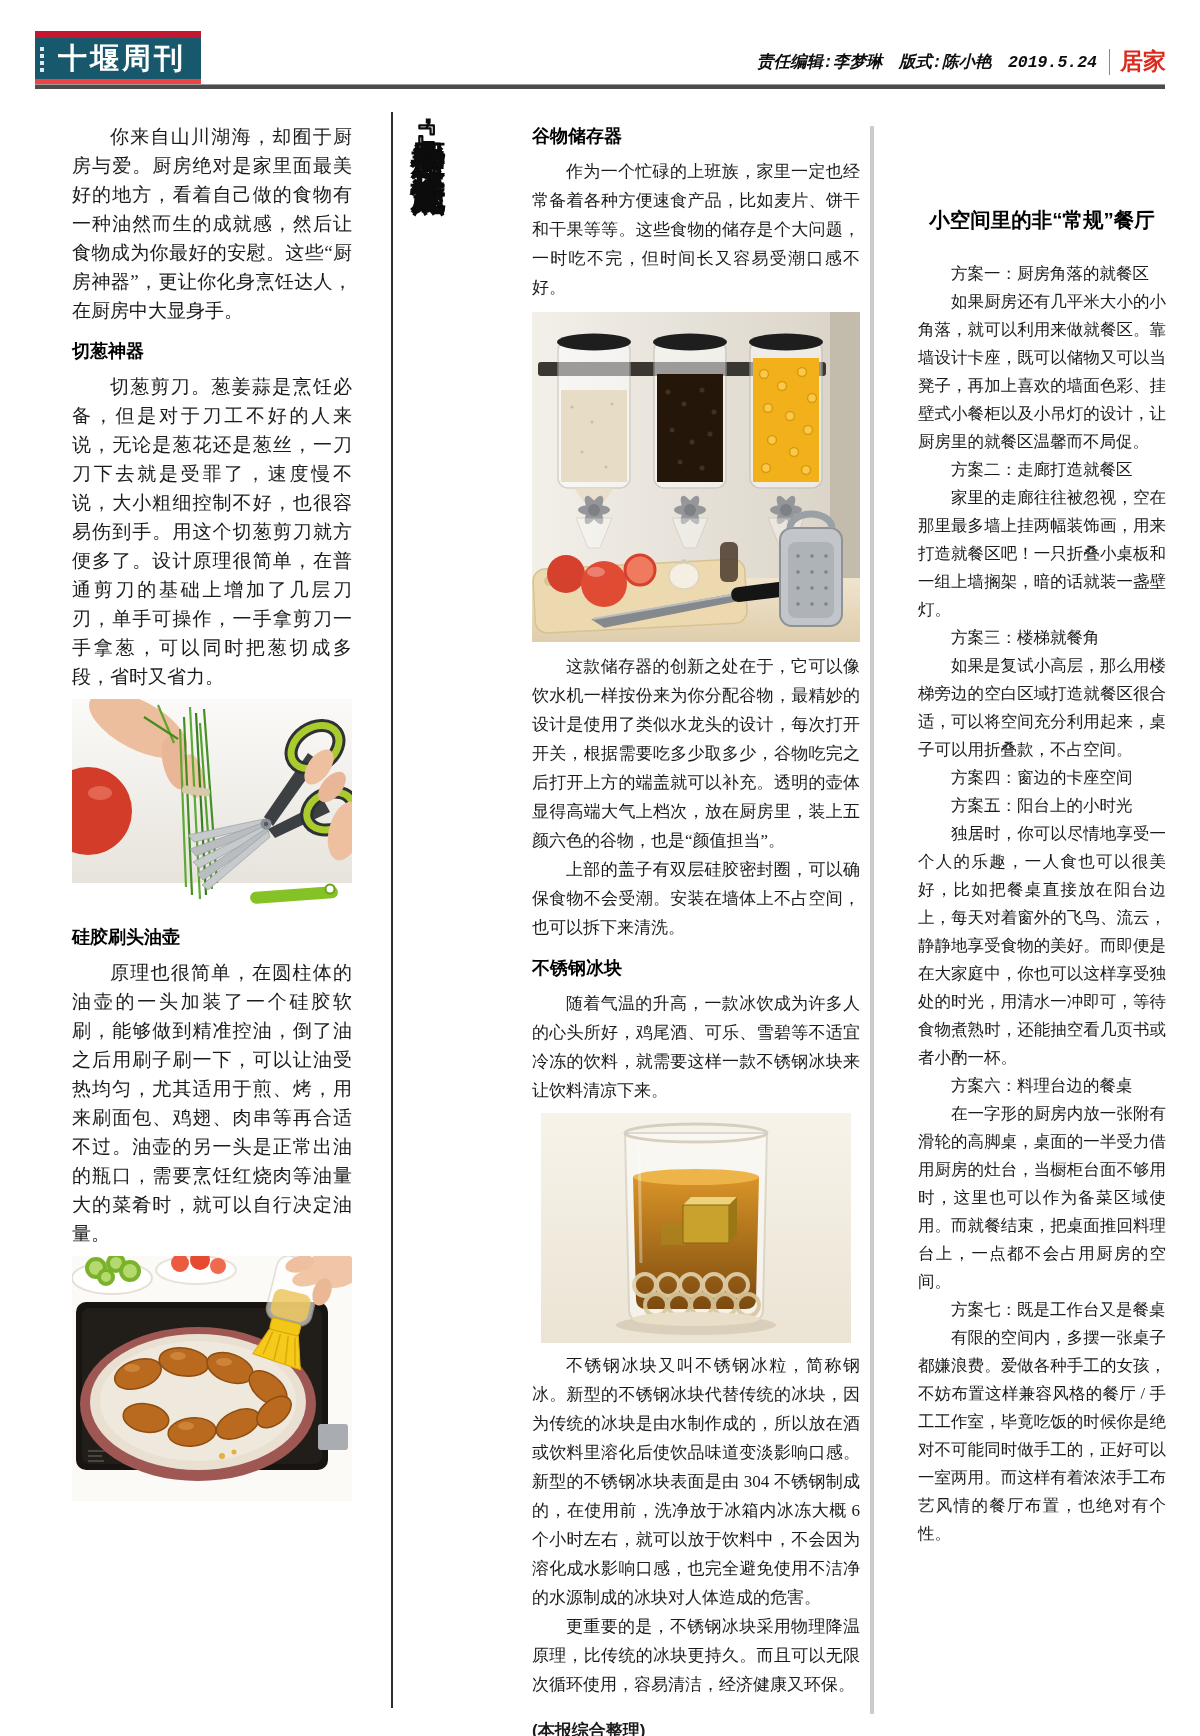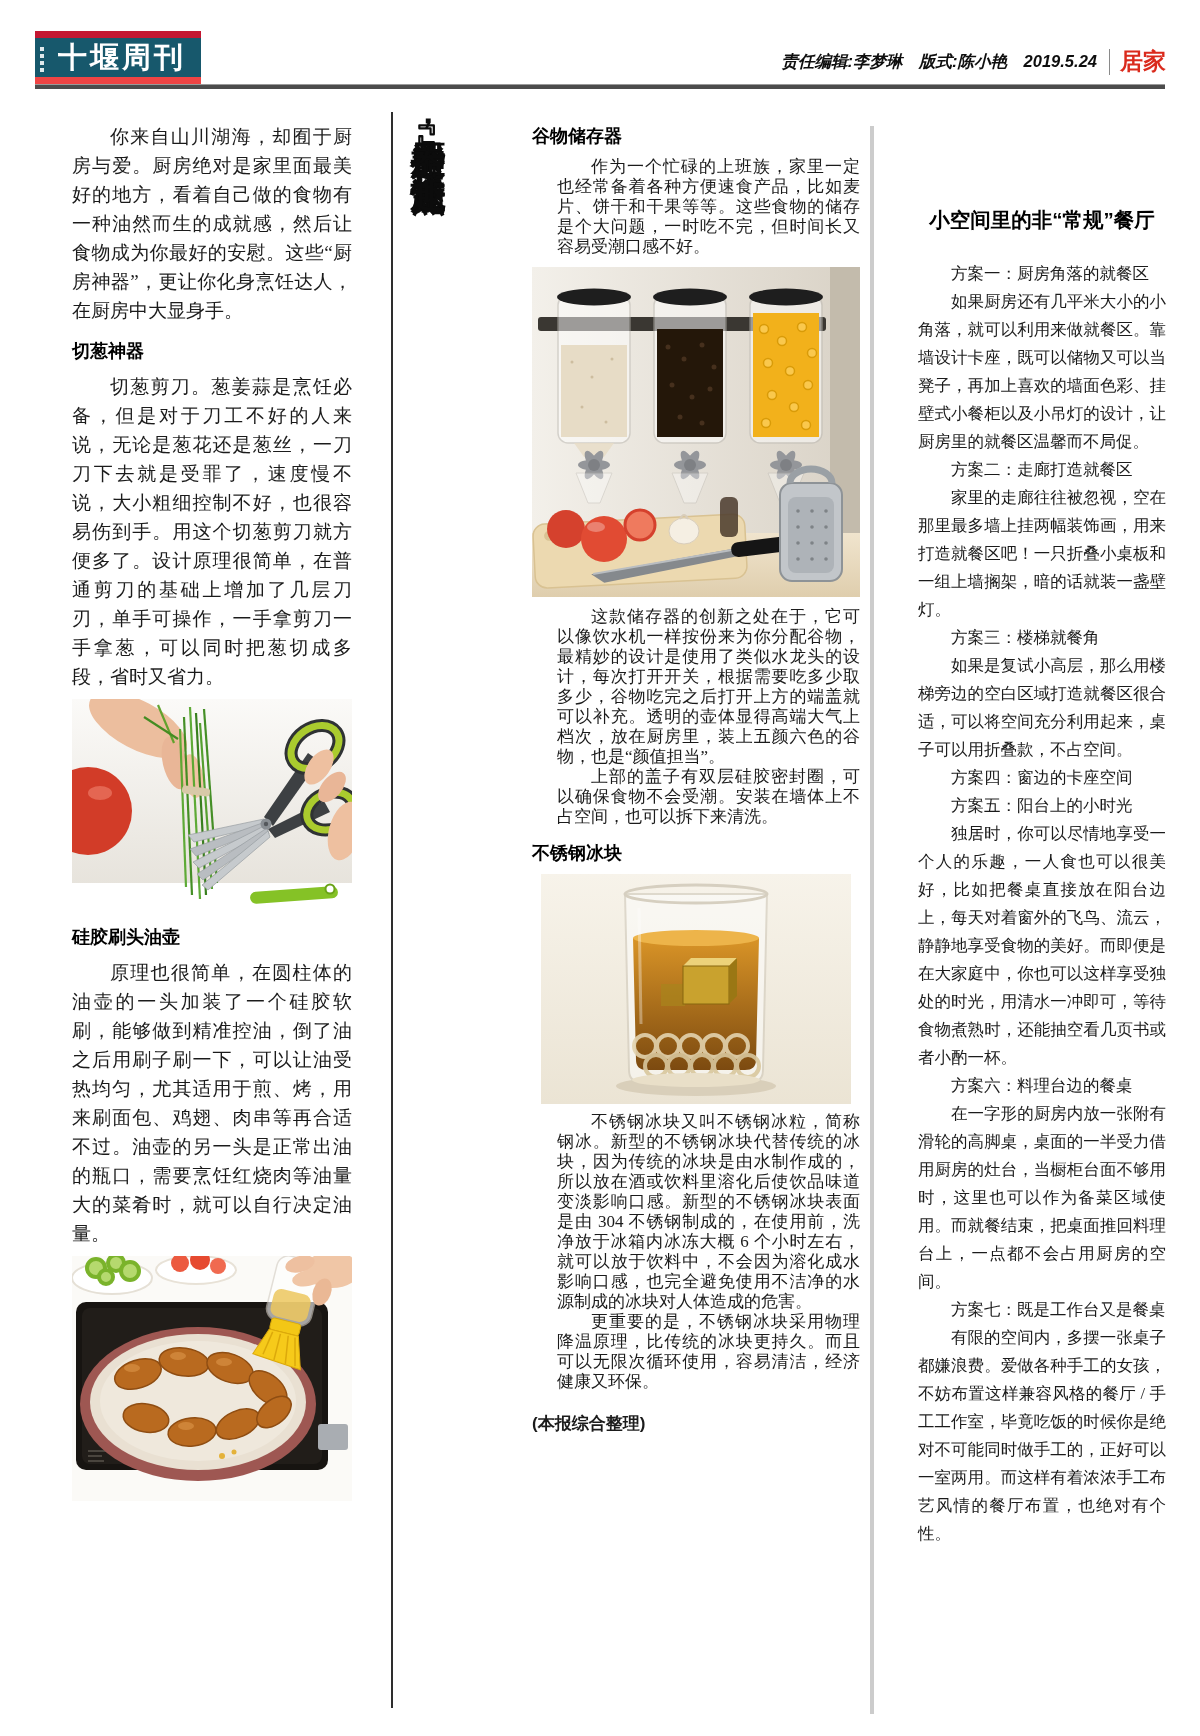--- a/index.html
+++ b/index.html
@@ -1,46 +1,46 @@
 <!DOCTYPE html>
 <html><head>
 <meta charset="utf-8">
 <style>
   html,body{margin:0;padding:0;background:#9a9a9a;}
   .page{position:relative;width:1200px;height:1736px;margin:0 auto;background:#ffffff;
         overflow:hidden;font-family:"Liberation Serif",serif;color:#1b1b1b;}
   
   .logo{position:absolute;left:35px;top:31px;width:166px;height:53px;background:#17586c;
-        border-top:7px solid #c41731;border-bottom:7px solid #ef4444;box-sizing:border-box;
+        border-top:7px solid #c41731;border-bottom:5px solid #ef4444;box-sizing:border-box;
         display:flex;align-items:center;justify-content:center;}
   .logo-text{color:#ffffff;font-size:29px;font-weight:bold;letter-spacing:3px;white-space:nowrap;
         font-family:"Liberation Serif",serif;padding-left:8px;}
   .logo-marks{position:absolute;left:5px;top:9px;display:flex;flex-direction:column;gap:3px;}
   .logo-marks i{width:4px;height:4px;background:#dfe9ec;display:block;}
   .header-meta{position:absolute;top:46px;right:34px;display:flex;align-items:center;}
-  .meta-text{font-family:Liberation Sans, sans-serif;font-style:italic;font-weight:bold;
+  .meta-text{font-family:Liberation Mono, monospace;font-style:italic;font-weight:bold;
         font-size:16.5px;color:#0e0e0e;white-space:nowrap;}
   .meta-sep{width:1px;height:26px;background:#8a8a8a;margin:0 10px 0 12px;}
   .section-tag{color:#da2a1c;font-size:23px;font-weight:bold;font-family:"Liberation Sans",sans-serif;}
   .header-rule{position:absolute;left:35px;width:1130px;top:84px;height:4px;background:#4c4c4c;
         border-top:1px solid #9a9a9a;}
   
   .col{position:absolute;top:112px;}
   .col1{left:72px;width:280px;}
   .col2{left:532px;width:328px;}
   .col3{left:918px;top:128px;width:248px;}
   .vrule1{position:absolute;left:391px;top:112px;width:2px;height:1596px;background:#2e2e2e;}
   .vrule2{position:absolute;left:870px;top:126px;width:4px;height:1588px;background:#cccccc;}
   .vtitle{position:absolute;left:399px;top:114px;height:620px;writing-mode:vertical-rl;
         text-orientation:mixed;font-size:35px;font-weight:bold;color:#0c0c0c;line-height:56px;
         font-family:"Liberation Serif",serif;}
   .page p{margin:0;text-indent:2em;text-align:justify;}
   .col1 p{font-size:19px;line-height:29px;}
   .col1 p.first{margin-top:10px;}
-  .col2 p{font-size:17px;line-height:20px;margin-left:25px;}
+  .col2 p{font-size:17px;line-height:29px;}
   .col3 p{font-size:16.5px;line-height:28px;}
   h3.section{font-family:"Liberation Sans",sans-serif;font-size:18px;font-weight:bold;
         margin:14px 0 9px;color:#000;}
   .col2 h3.first{margin-top:12px;}
   .col3 h2{font-family:"Liberation Sans",sans-serif;text-align:center;font-size:20.5px;
         font-weight:bold;margin:78px 0 26px;color:#000;}
   figure{margin:8px 0;padding:0;}
   figure.gap{margin:10px 0;}
   figure svg{display:block;}
   .credit{font-family:"Liberation Sans",sans-serif;font-weight:bold;
@@ -311,20 +311,21 @@
             <circle cx="280" cy="292" r="1.8"></circle>
             <circle cx="294" cy="292" r="1.8"></circle>
           </g>
         <path d="M258 216 a21 14 0 0 1 42 0" fill="none" stroke="#9aa0a5" stroke-width="7"></path>
       </svg>
     </figure>
 
     <p>这款储存器的创新之处在于，它可以像饮水机一样按份来为你分配谷物，最精妙的设计是使用了类似水龙头的设计，每次打开开关，根据需要吃多少取多少，谷物吃完之后打开上方的端盖就可以补充。透明的壶体显得高端大气上档次，放在厨房里，装上五颜六色的谷物，也是“颜值担当”。</p>
     <p>上部的盖子有双层硅胶密封圈，可以确保食物不会受潮。安装在墙体上不占空间，也可以拆下来清洗。</p>
     <h3 class="section">不锈钢冰块</h3>
+    <p>随着气温的升高，一款冰饮成为许多人的心头所好，鸡尾酒、可乐、雪碧等不适宜冷冻的饮料，就需要这样一款不锈钢冰块来让饮料清凉下来。</p>
 
     <figure>
       <svg width="310" height="230" viewBox="0 0 310 230" style="margin-left:9px">
         <defs>
           <linearGradient id="gl-bg" x1="0" y1="0" x2="0" y2="1">
             <stop offset="0" stop-color="#f7f3ea"></stop>
               <stop offset="1" stop-color="#ebe4d4"></stop>
           </linearGradient>
           <linearGradient id="gl-liquid" x1="0" y1="0" x2="0" y2="1">
             <stop offset="0" stop-color="#d99427"></stop>

